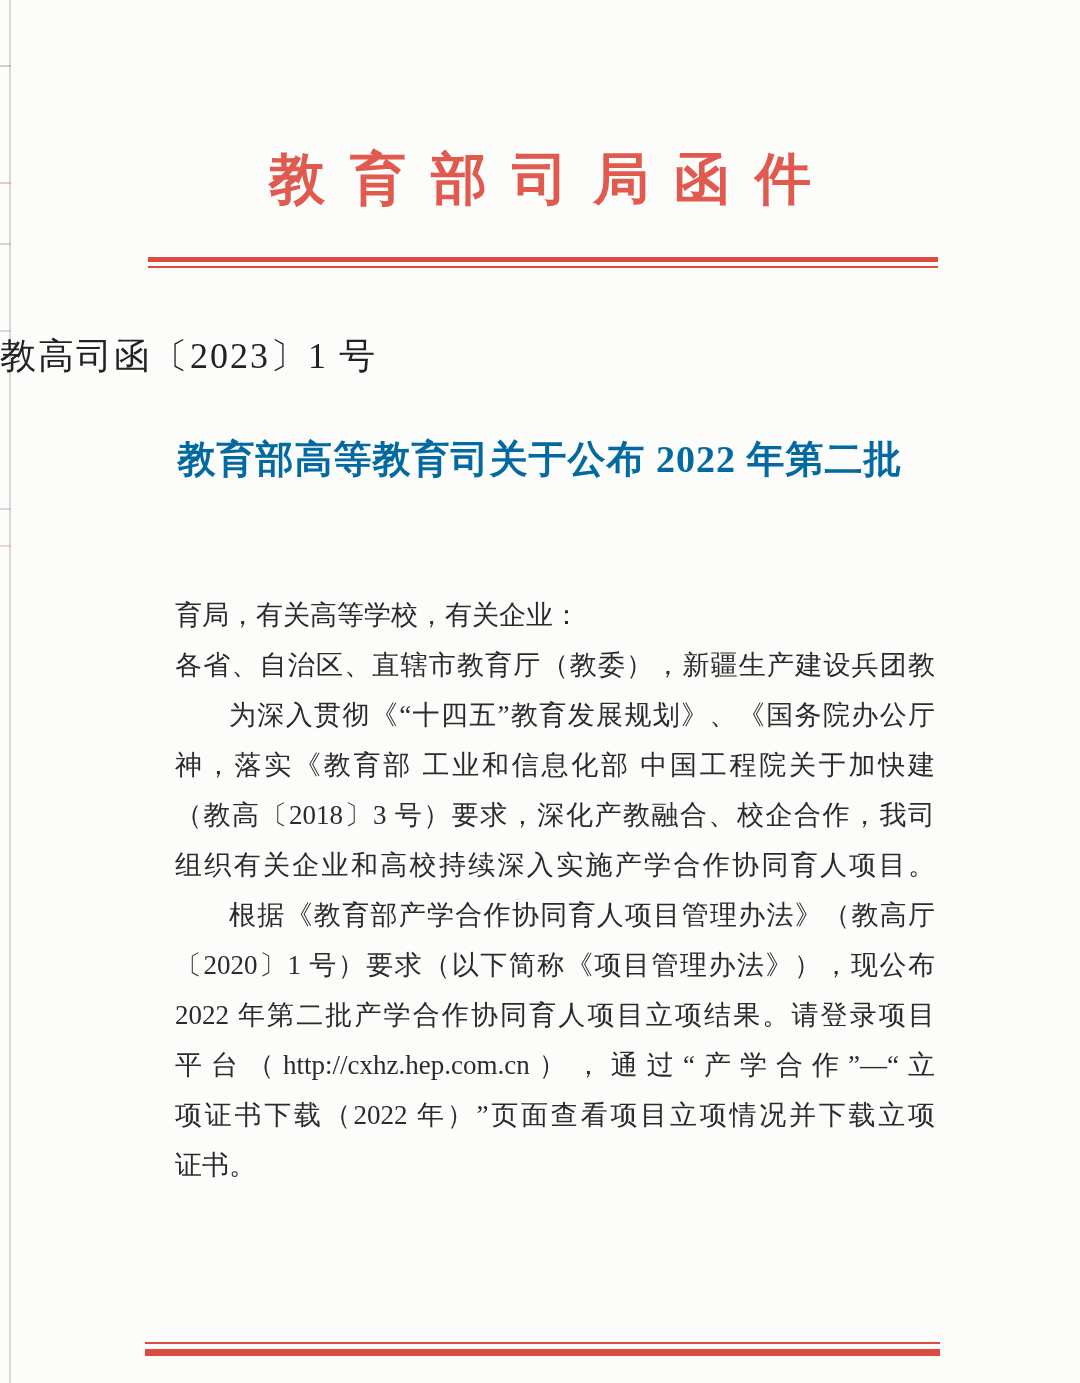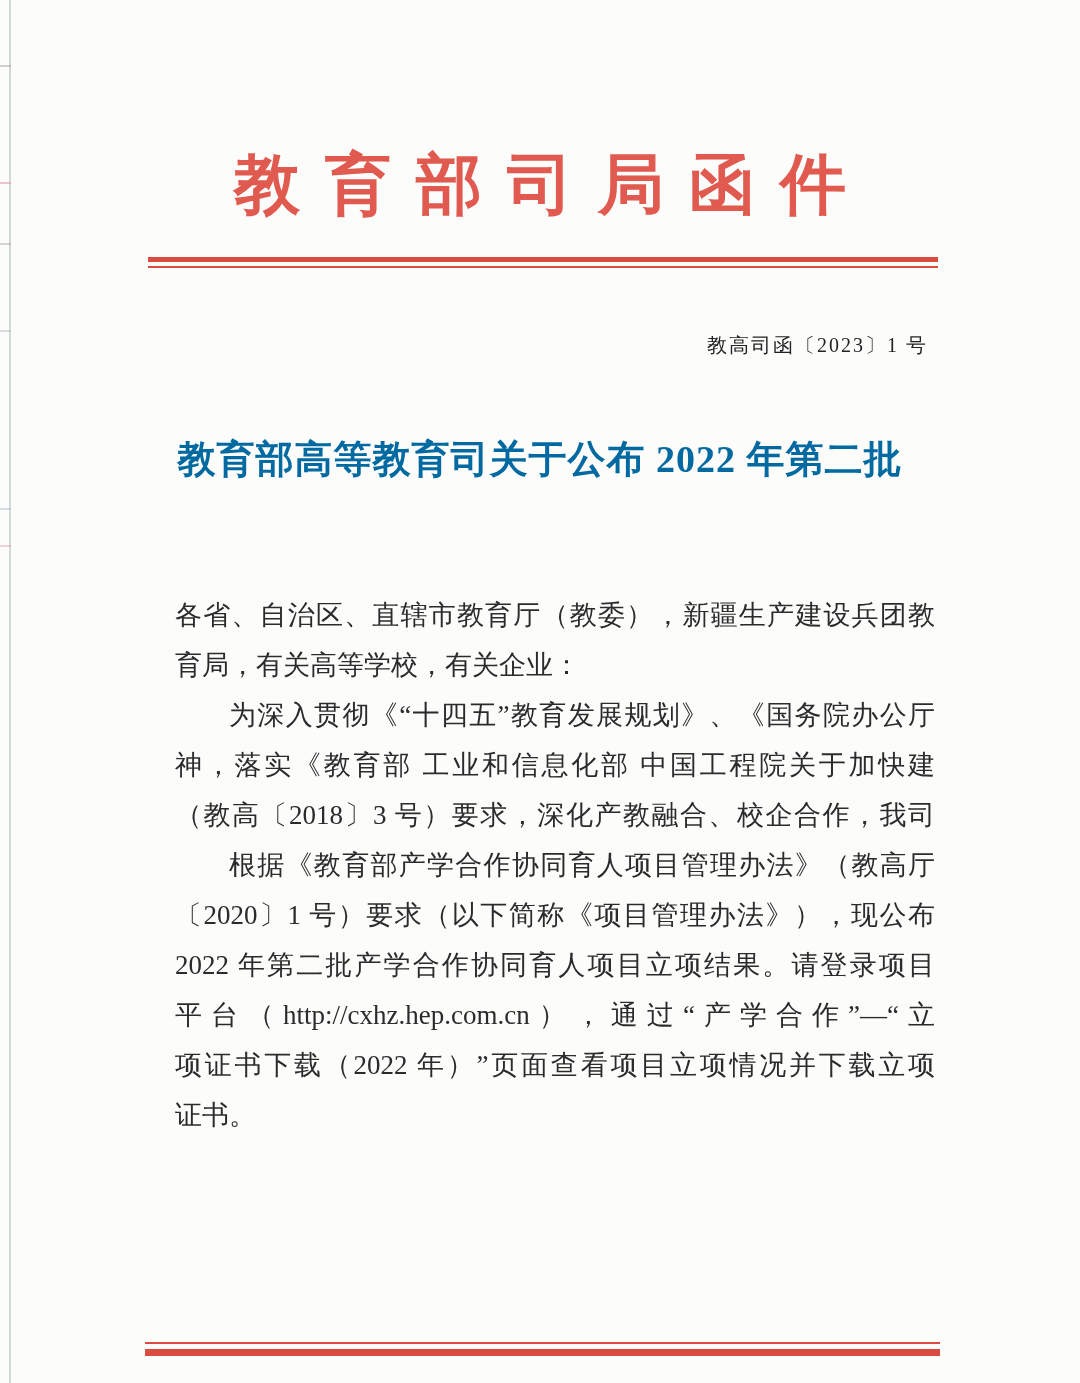--- a/index.html
+++ b/index.html
@@ -31,37 +31,37 @@
   .tick-2{top:182px;background:rgba(215,130,150,0.45);}
   .tick-3{top:243px;background:rgba(140,140,140,0.35);}
   .tick-4{top:330px;background:rgba(150,160,170,0.35);}
   .tick-5{top:508px;background:rgba(140,160,200,0.35);}
   .tick-6{top:545px;background:rgba(215,130,150,0.35);}
 
   
   .letterhead{
     position:absolute;top:150px;left:0;right:0;
     text-align:center;
-    font-size:66px;line-height:1.05;
+    font-size:56px;line-height:1.05;
     font-weight:bold;
     color:var(--header-red);
     letter-spacing:25px;
     padding-left:25px; 
     white-space:nowrap;
   }
   .header-rule{
     position:absolute;top:257px;left:148px;right:142px;
     height:4px;
     border-top:5px solid var(--rule-red);
     border-bottom:2px solid var(--rule-red);
   }
   .doc-number{
     position:absolute;top:332px;left:0;right:152px;
-    text-align:right;
-    font-size:20px;color:#222;
+    text-align:left;
+    font-size:36px;color:#222;
     letter-spacing:2px;
   }
   .doc-title{
     position:absolute;top:430px;left:0;right:0;
     text-align:center;
     font-size:38px;line-height:58px;
     font-weight:bold;color:#0369a1;
     letter-spacing:1px;
   }
   .body-text{
@@ -106,28 +106,29 @@
 
   <div class="doc-number">教高司函〔2023〕1 号</div>
 
   <div class="doc-title">
     <div>教育部高等教育司关于公布 2022 年第二批</div>
   </div>
 
   <div class="body-text">
 
     <div>
+      <div class="line short">育局，有关高等学校，有关企业：</div>
       <div class="line">各省、自治区、直辖市教育厅（教委），新疆生产建设兵团教</div>
-      <div class="line short">育局，有关高等学校，有关企业：</div>
     </div>
 
     <div>
       <div class="line indent">为深入贯彻《“十四五”教育发展规划》、《国务院办公厅</div>
       <div class="line">神，落实《教育部 工业和信息化部 中国工程院关于加快建</div>
       <div class="line">（教高〔2018〕3 号）要求，深化产教融合、校企合作，我司</div>
+      <div class="line">组织有关企业和高校持续深入实施产学合作协同育人项目。</div>
     </div>
 
     <div>
       <div class="line indent">根据《教育部产学合作协同育人项目管理办法》（教高厅</div>
       <div class="line">〔2020〕1 号）要求（以下简称《项目管理办法》），现公布</div>
       <div class="line">2022 年第二批产学合作协同育人项目立项结果。请登录项目</div>
       <div class="line">平台（http://cxhz.hep.com.cn），通过“产学合作”—“立</div>
       <div class="line">项证书下载（2022 年）”页面查看项目立项情况并下载立项</div>
       <div class="line short">证书。</div>
     </div>

